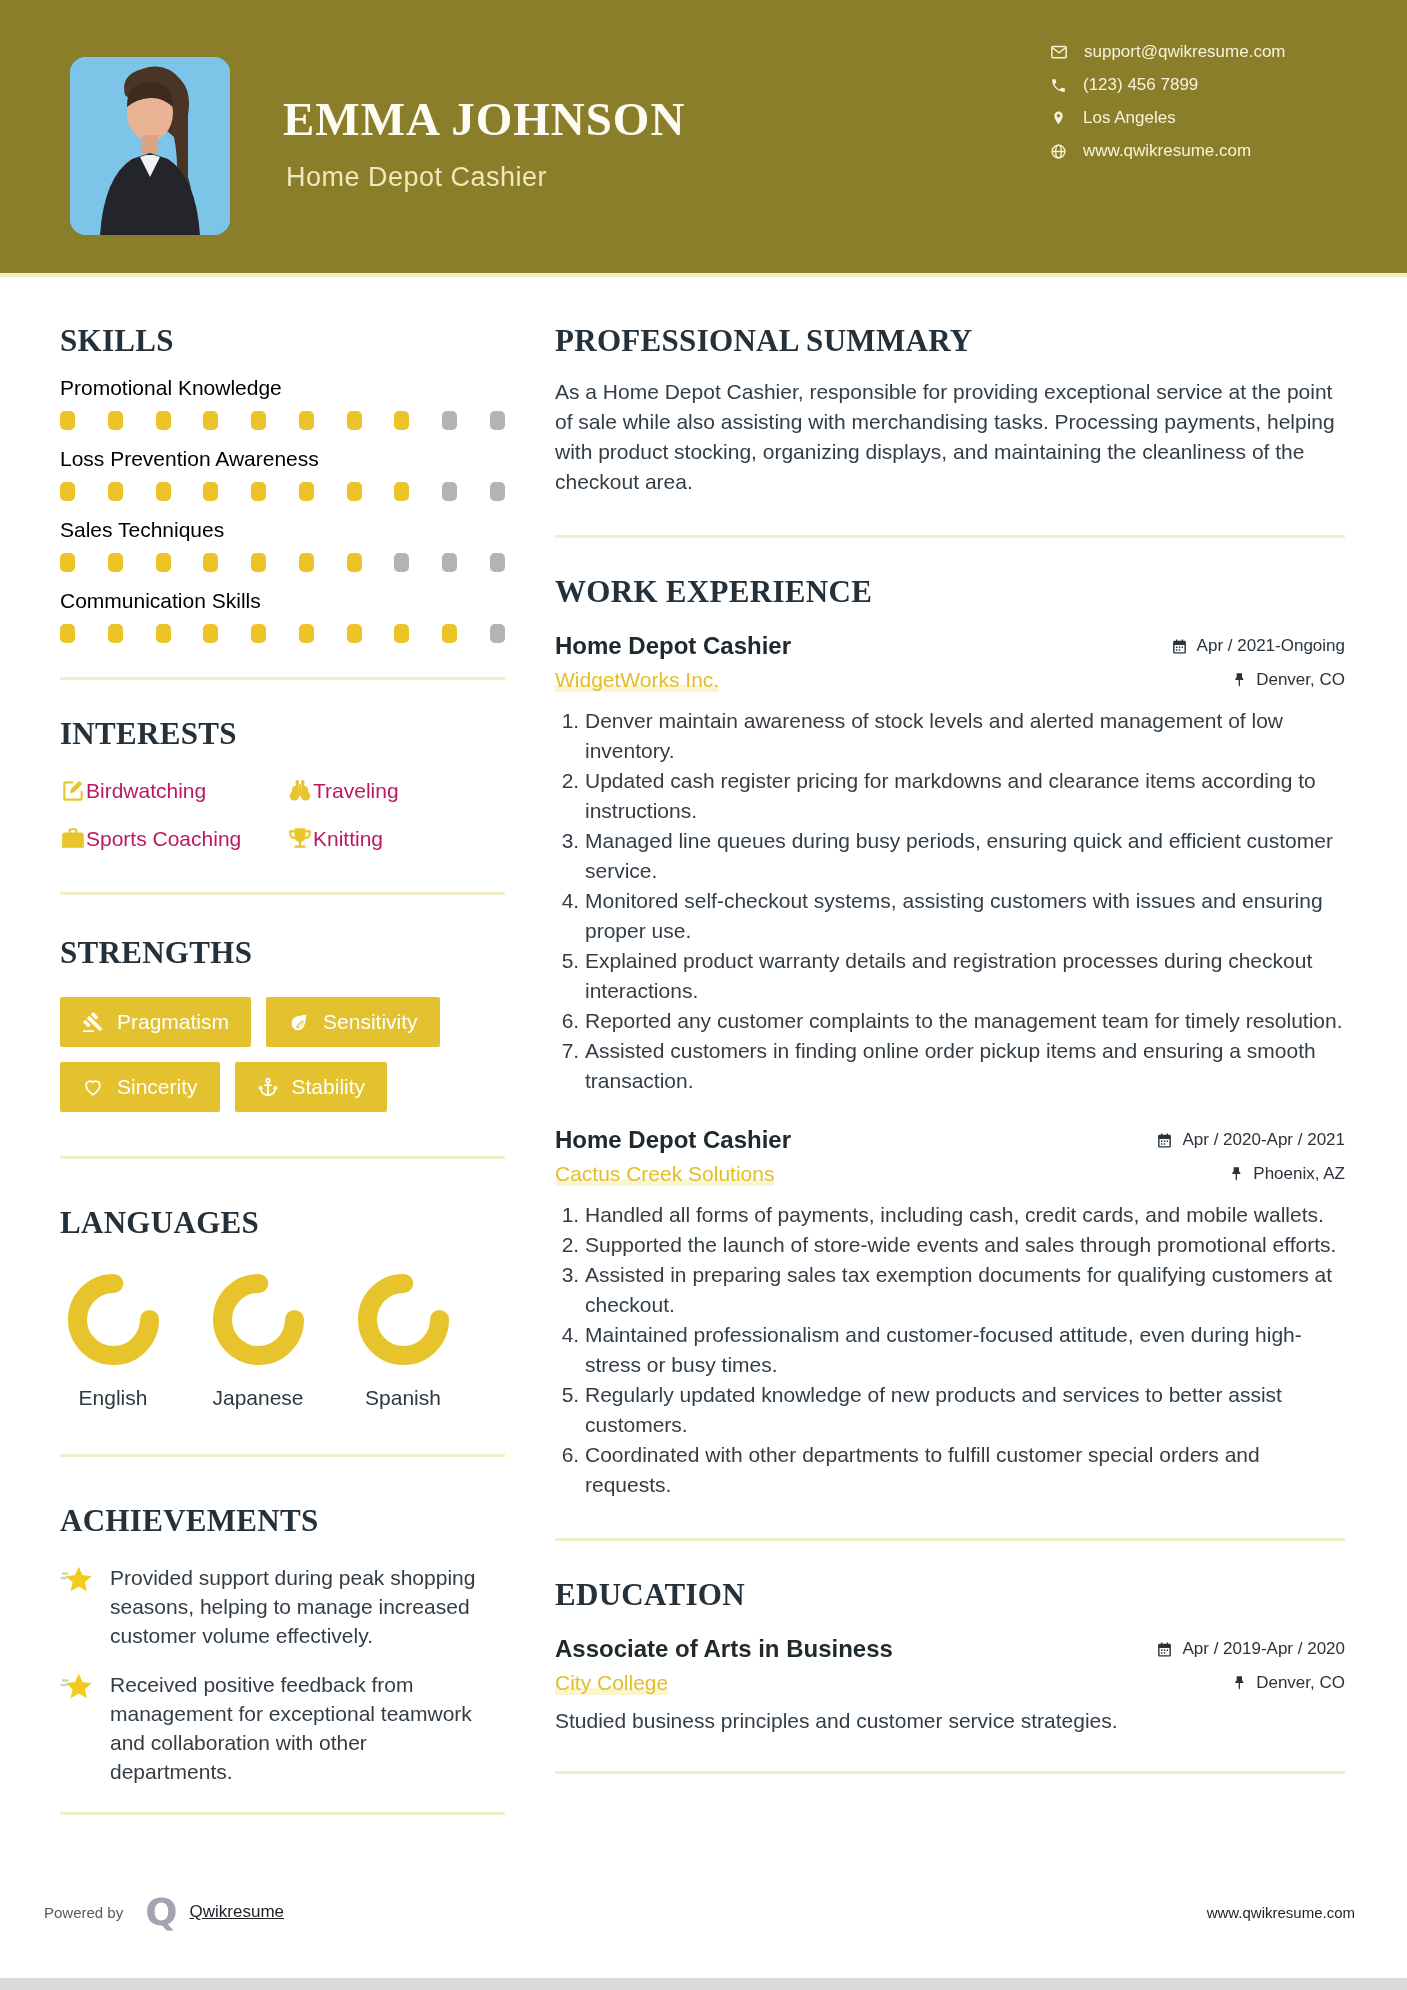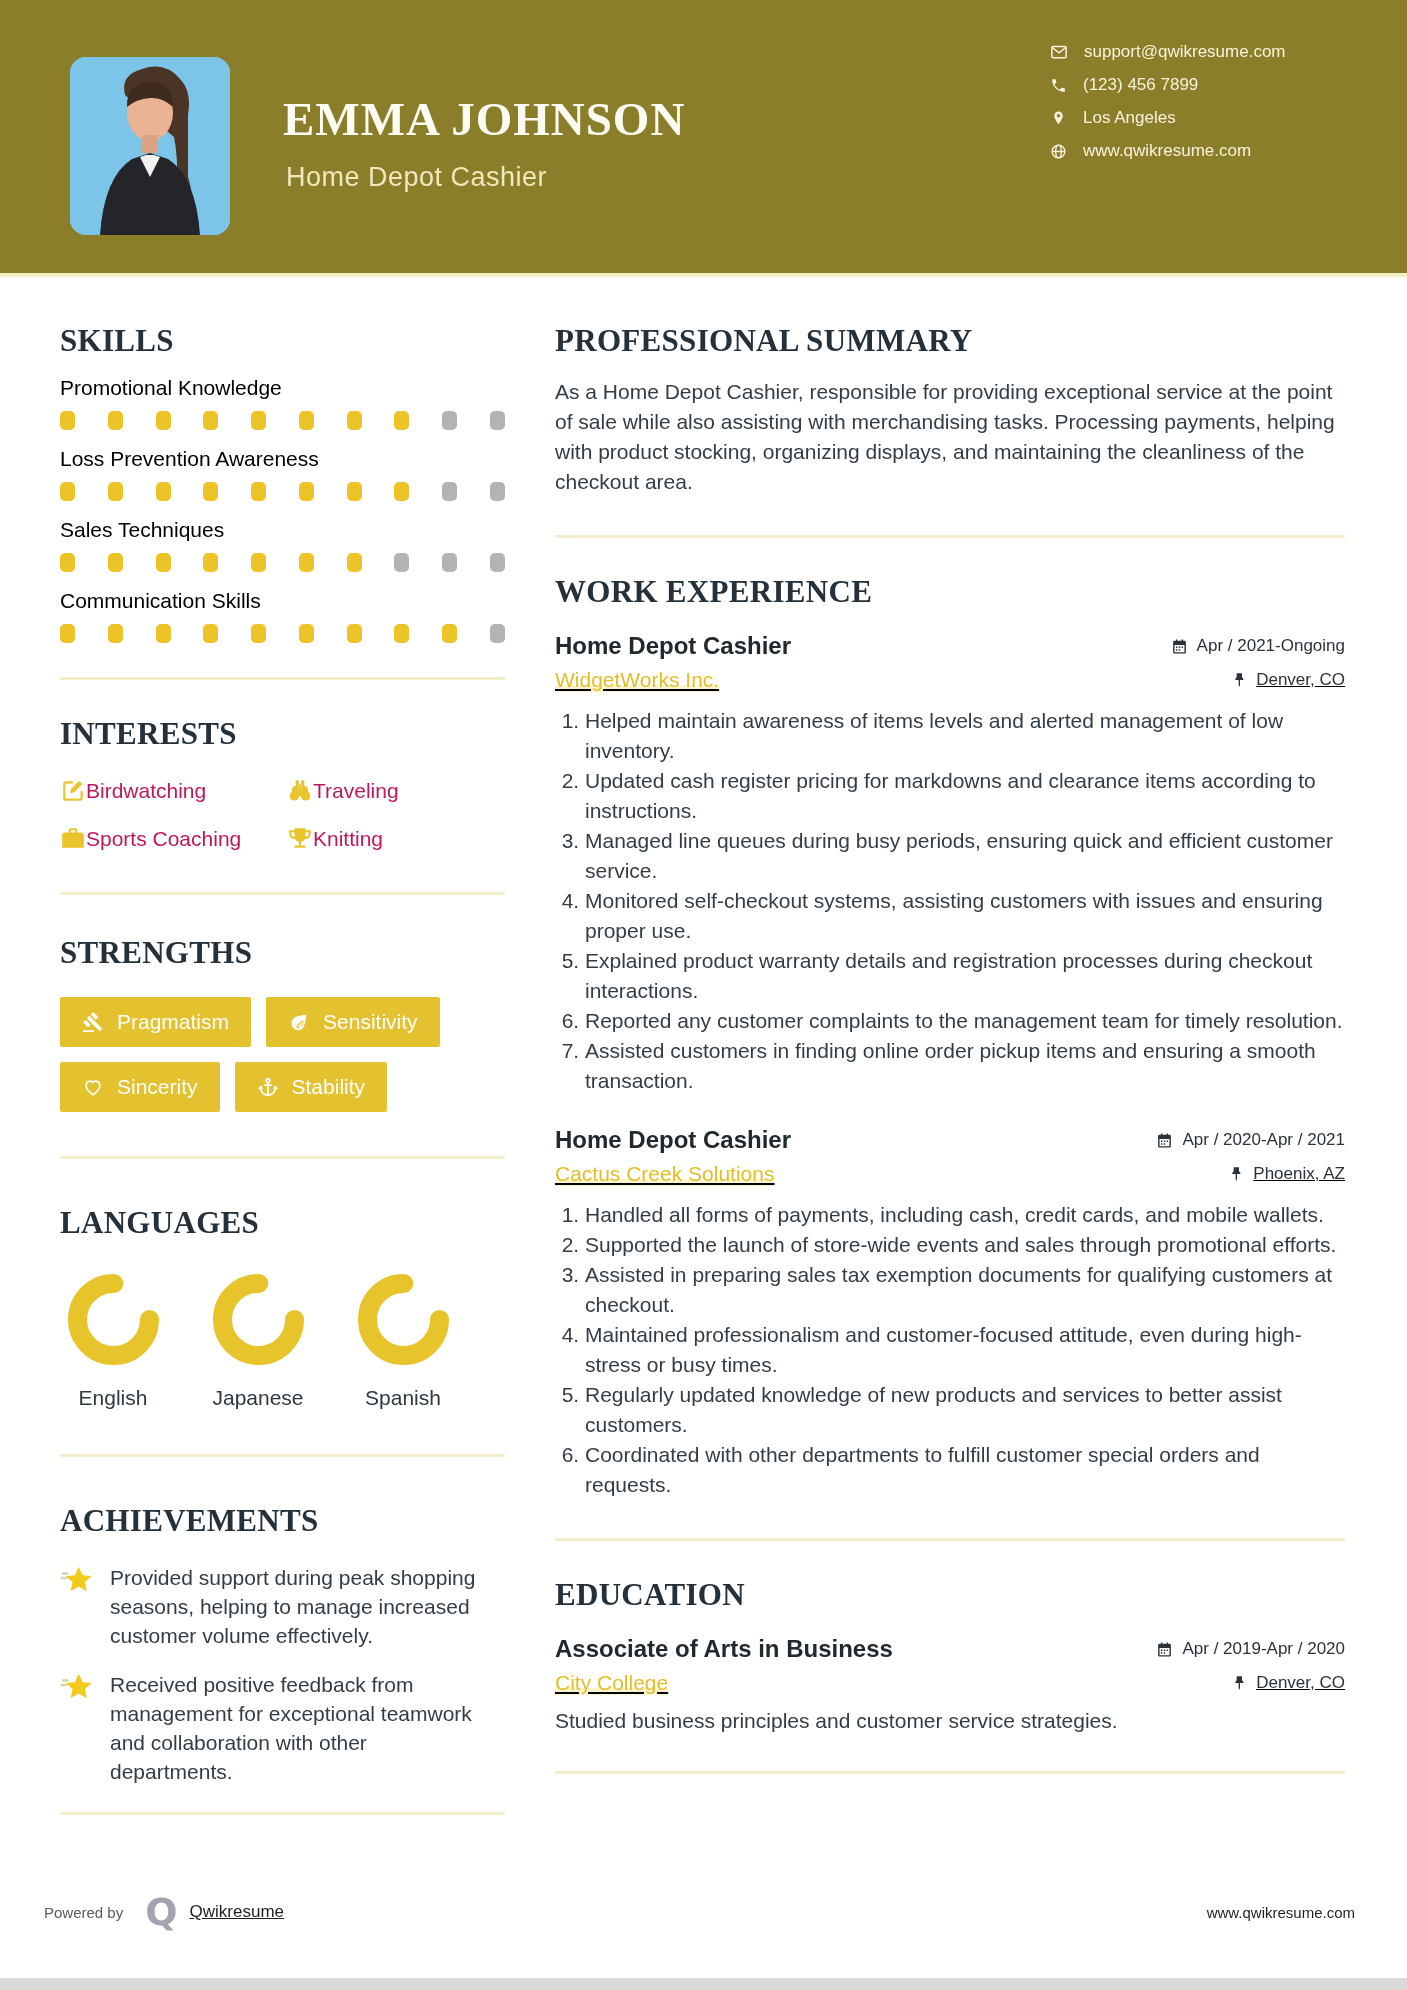--- a/index.html
+++ b/index.html
@@ -54,21 +54,21 @@
 
   .left-end-divider { margin-top:26px; }
 
   
   .summary-head { margin-top:42px; }
   .summary-text { margin-top:18px; font-size:21px; line-height:30px; color:#333d46; }
   .right .divider { margin-top:38px; }
   .work-head { margin-top:36px; }
   .job { margin-top:22px; }
   .job-row1 { display:flex; justify-content:space-between; align-items:center; }
-  .job-row2 { display:flex; justify-content:space-between; align-items:center; margin-top:8px;text-decoration:underline; }
+  .job-row2 { display:flex; justify-content:space-between; align-items:center; margin-top:8px; }
   .jtitle { font-size:24px; font-weight:700; color:#20292e; }
   .jmeta { display:flex; align-items:center; gap:9px; font-size:17px; font-weight:500; color:#2a323a; }
   .company { font-size:21px; color:#e2be27; background:linear-gradient(transparent 72%, #faf4cf 72%); display:inline-block; }
   .bullets { margin-top:14px; padding-left:30px; }
   .bullets li { font-size:21px; line-height:30px; color:#333d46; }
   .edu-desc { margin-top:14px; font-size:21px; color:#333d46; }
 
   
   .footer { position:absolute; left:0; top:1893px; width:100%; padding:0 52px 0 44px; display:flex; align-items:center; }
   .powered { font-size:15px; color:#555a60; }
@@ -345,21 +345,21 @@
           <div class="job-row2">
             <span class="company">WidgetWorks Inc.</span>
             <span class="jmeta">
               <svg width="16" height="16" viewBox="0 0 24 24">
                   <path d="M14 2v6l2 2v2h-5v8l-1 2-1-2v-8H4v-2l2-2V2h8z" fill="#2a323a" transform="translate(2.5 0)"></path>
                 </svg>
               <span>Denver, CO</span>
             </span>
           </div>
           <ol class="bullets">
-            <li>Helped maintain awareness of items levels and alerted management of low inventory.</li>
+            <li>Denver maintain awareness of stock levels and alerted management of low inventory.</li>
             <li>Updated cash register pricing for markdowns and clearance items according to instructions.</li>
             <li>Managed line queues during busy periods, ensuring quick and efficient customer service.</li>
             <li>Monitored self-checkout systems, assisting customers with issues and ensuring proper use.</li>
             <li>Explained product warranty details and registration processes during checkout interactions.</li>
             <li>Reported any customer complaints to the management team for timely resolution.</li>
             <li>Assisted customers in finding online order pickup items and ensuring a smooth transaction.</li>
           </ol>
         </div>
 
         <div class="job" style="margin-top:30px;">

